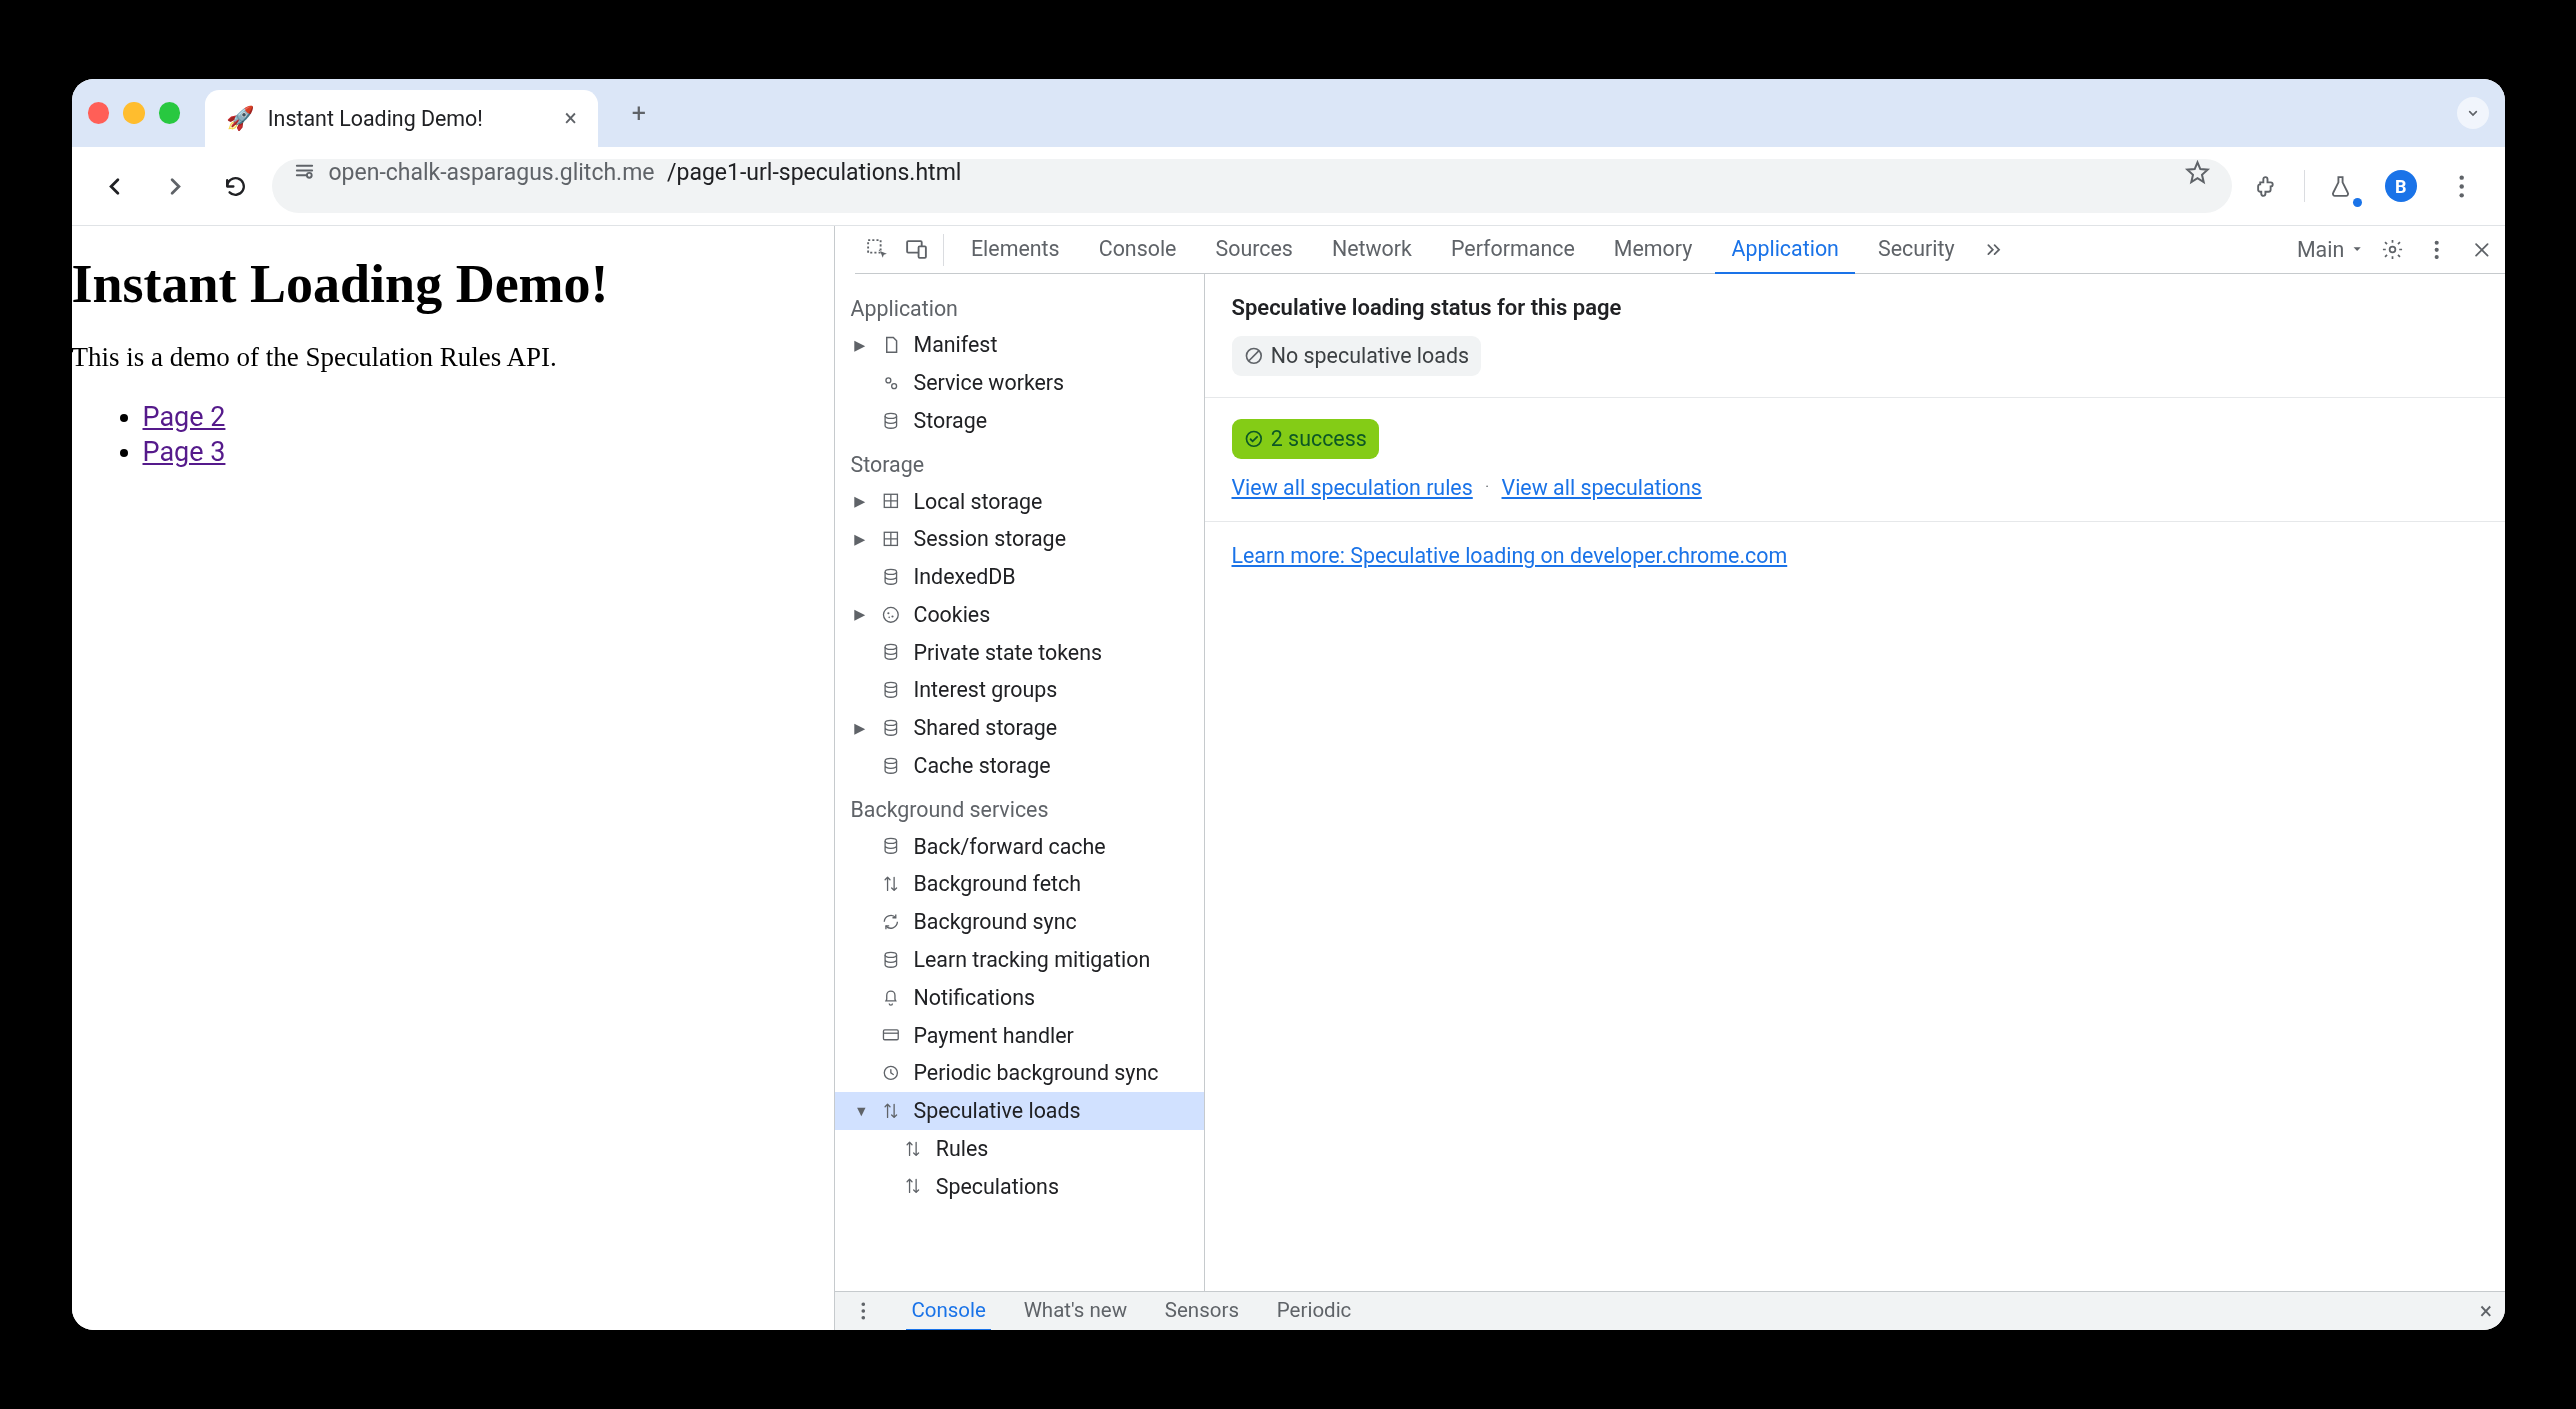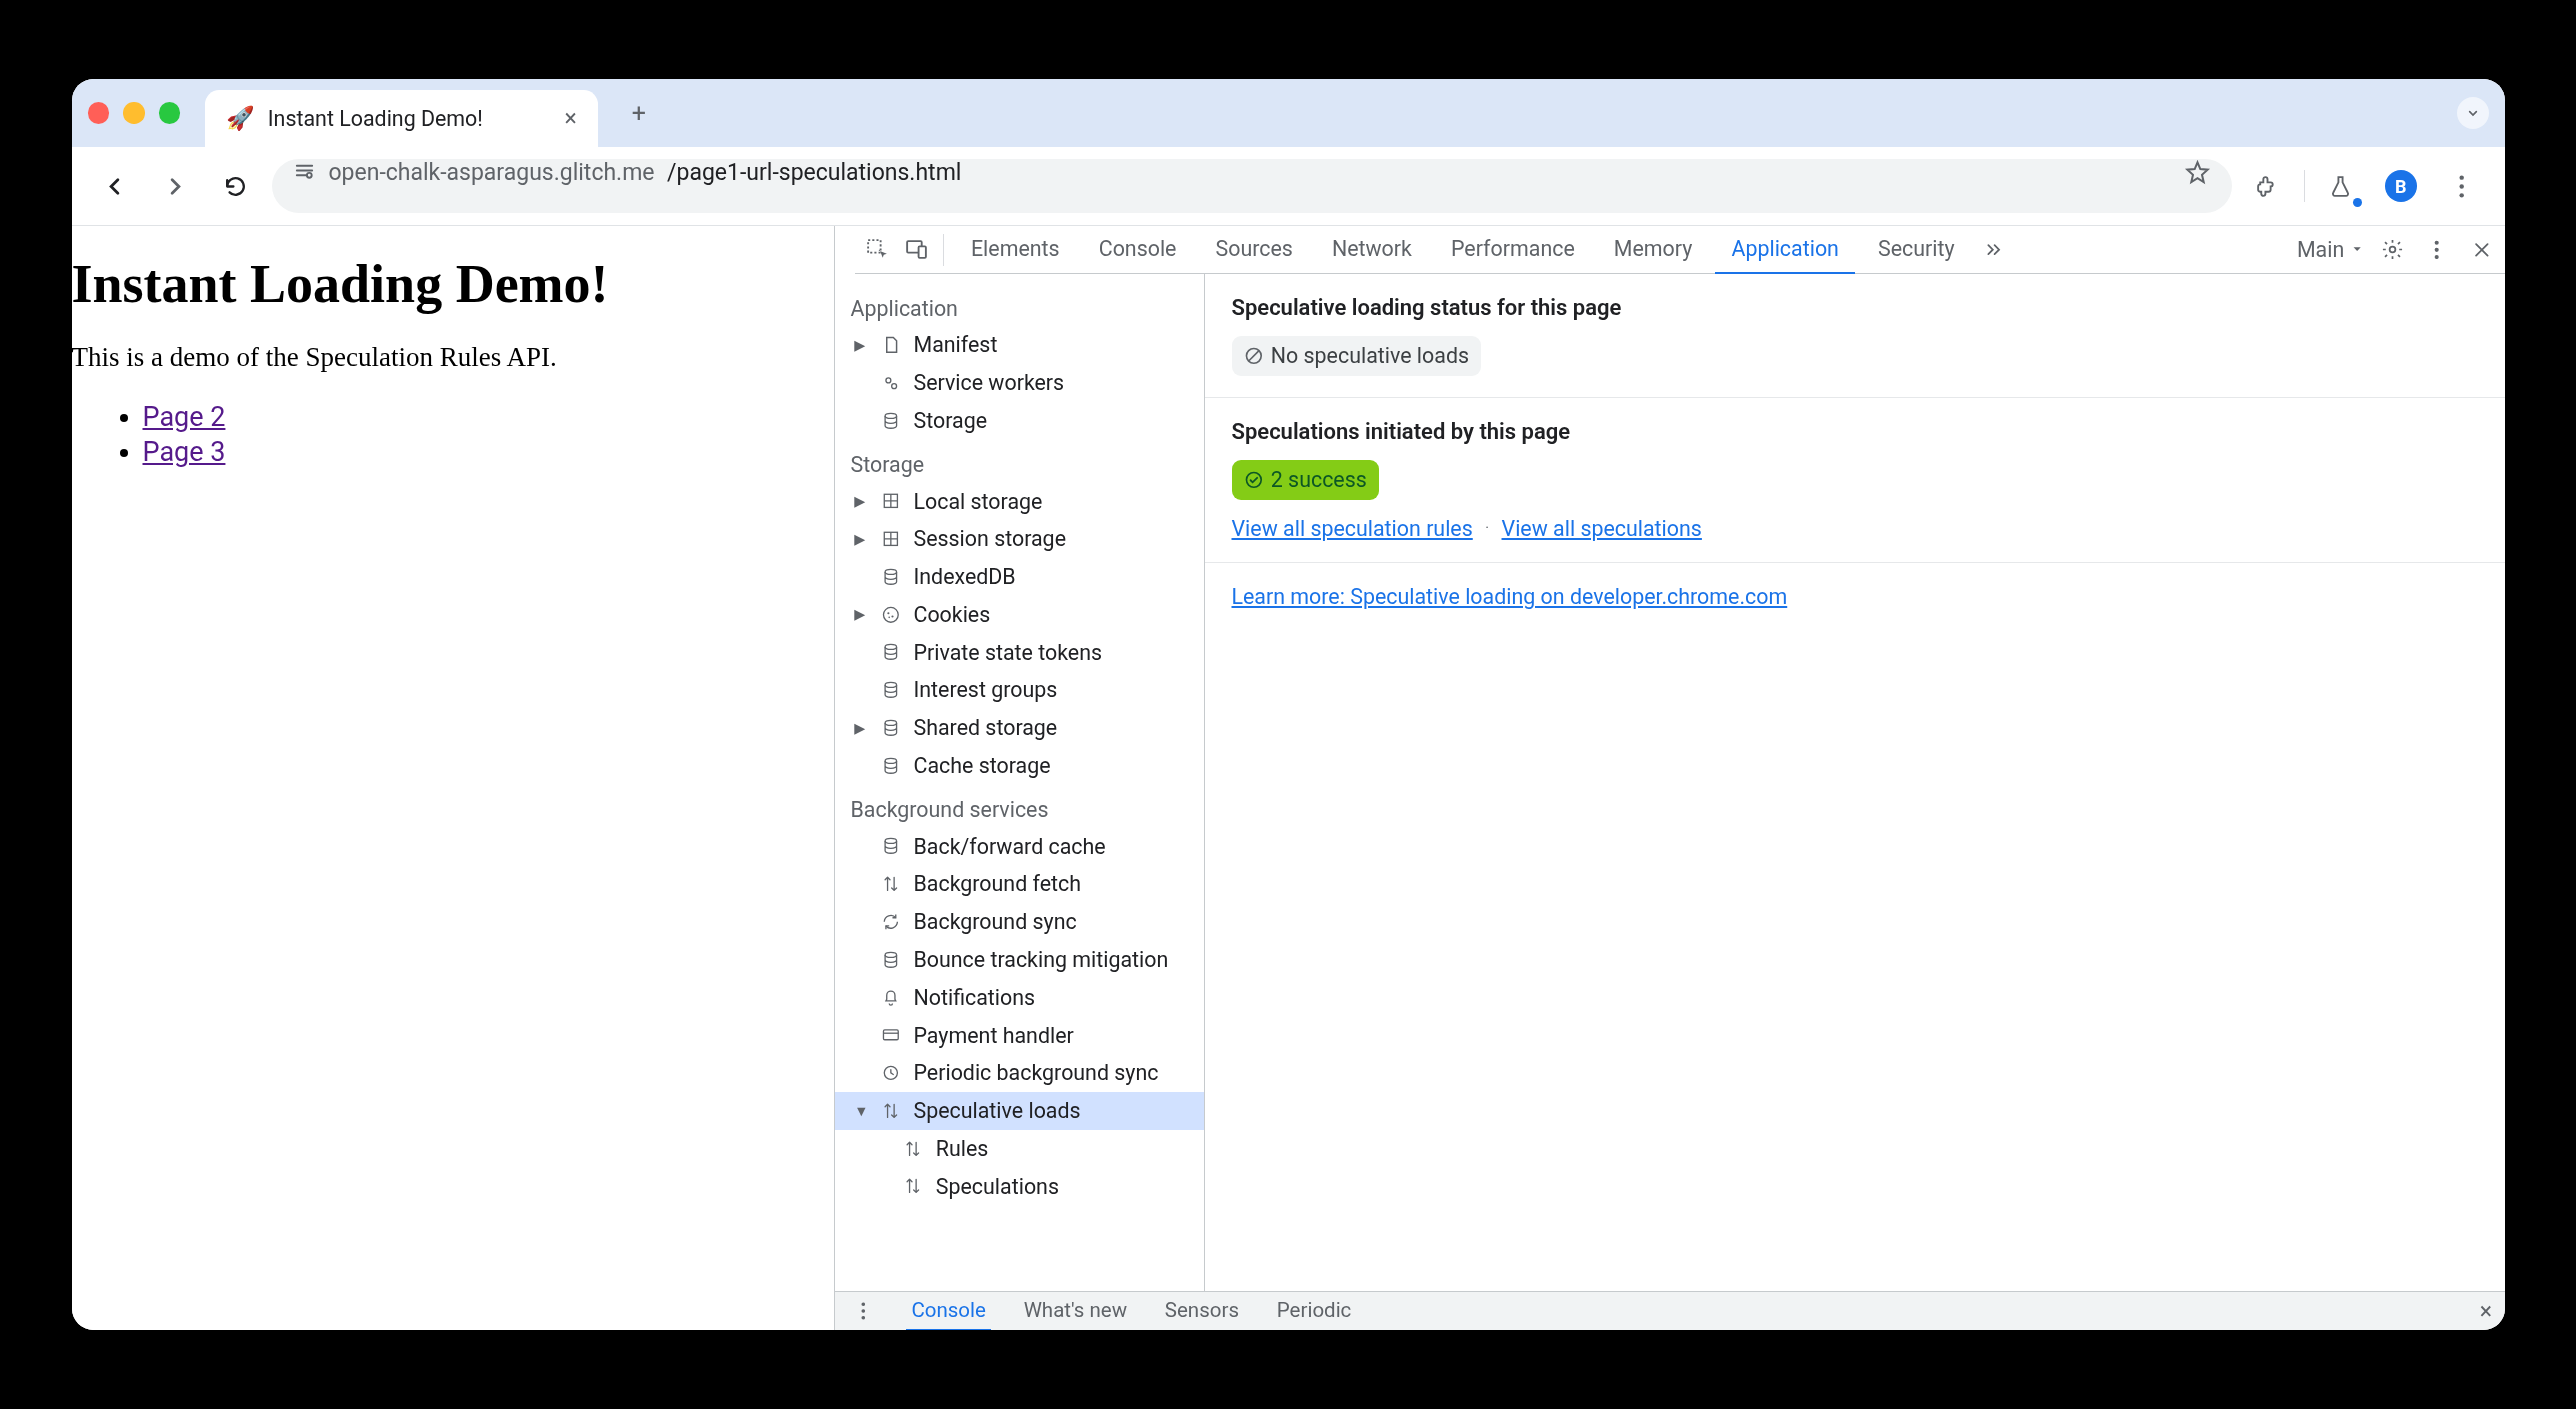--- a/index.html
+++ b/index.html
@@ -348,21 +348,21 @@
                 <span>Background sync</span>
               </div>
               <div class="dt-item">
                 <span class="tri"></span>
                 <span class="ic">
                   <svg width="19.7" height="19.7" viewBox="0 0 24 24">
                     <ellipse cx="12" cy="6" rx="7" ry="3" stroke="#5f6368" stroke-width="1.6" fill="none"></ellipse>
                     <path d="M5 6v12c0 1.7 3 3 7 3s7-1.3 7-3V6M5 12c0 1.7 3 3 7 3s7-1.3 7-3" stroke="#5f6368" stroke-width="1.6" fill="none"></path>
                   </svg>
                 </span>
-                <span>Bounce tracking mitigation</span>
+                <span>Learn tracking mitigation</span>
               </div>
               <div class="dt-item">
                 <span class="tri"></span>
                 <span class="ic">
                   <svg width="19.7" height="19.7" viewBox="0 0 24 24">
                     <path d="M6 17h12l-1-2V10a5 5 0 0 0-10 0v5l-1 2zM10 20a2 2 0 0 0 4 0" stroke="#5f6368" stroke-width="1.6" fill="none"></path>
                   </svg>
                 </span>
                 <span>Notifications</span>
               </div>
@@ -421,21 +421,20 @@
             <div class="dt-heading">Speculative loading status for this page</div>
             <div class="badge neutral">
               <svg width="19.7" height="19.7" viewBox="0 0 24 24">
                   <circle cx="12" cy="12" r="9" stroke="#5f6368" stroke-width="2" fill="none"></circle>
                   <path d="M6 18L18 6" stroke="#5f6368" stroke-width="2"></path>
                 </svg>
               <span>No speculative loads</span>
             </div>
           </div>
           <div class="dt-panel">
-            <div class="dt-heading">Speculations initiated by this page</div>
             <div class="badge success">
               <svg width="19.7" height="19.7" viewBox="0 0 24 24">
                   <circle cx="12" cy="12" r="9" stroke="#0c5725" stroke-width="2" fill="none"></circle>
                   <path d="M8 12.5l2.5 2.5L16 9.5" stroke="#0c5725" stroke-width="2.2" fill="none" stroke-linecap="round"></path>
                 </svg>
               <span>2 success</span>
             </div>
             <div class="dt-links">
               <a href="#" class="dt-link">View all speculation rules</a>
               <span style="color:#5f6368">·</span>

